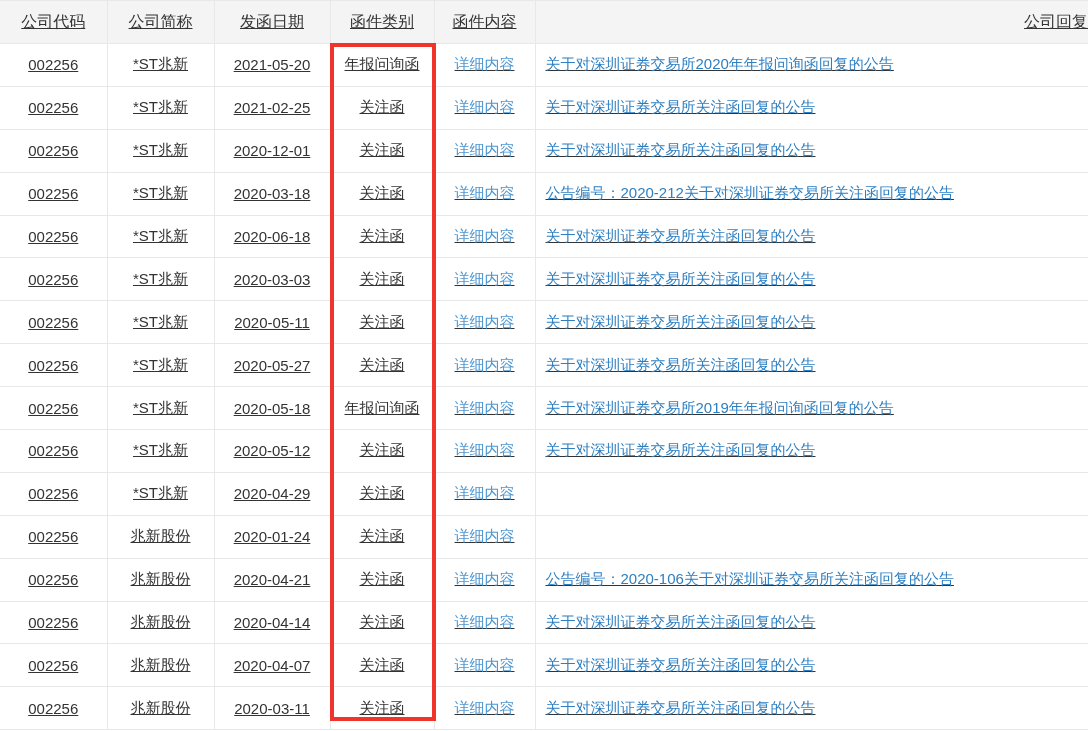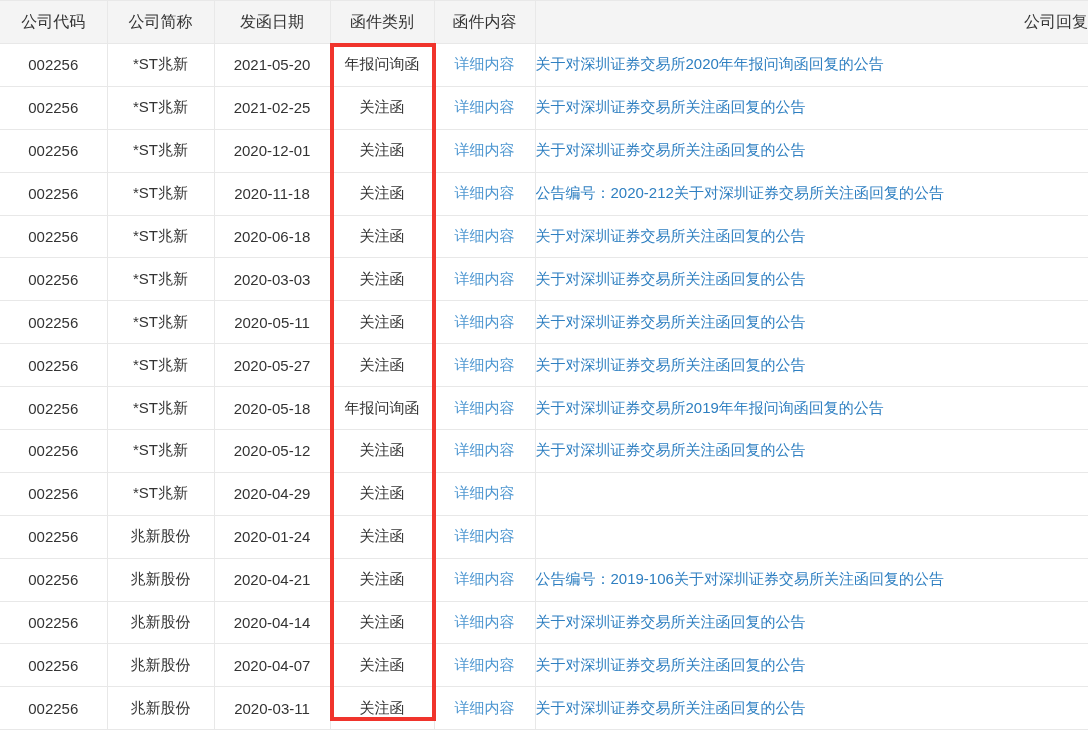--- a/index.html
+++ b/index.html
@@ -15,20 +15,21 @@
     width: 1088px;
     background: #ffffff;
     font-family: "Liberation Sans", "DejaVu Sans", sans-serif;
     color: var(--text);
   }
   .table-wrap {
     position: relative;
     width: 1088px;
     height: 731px;
     overflow: hidden;
+    text-decoration: underline;
   }
   table {
     width: 1088px;
     border-collapse: collapse;
     table-layout: fixed;
   }
   col.c-code    { width: 107px; }
   col.c-name    { width: 107px; }
   col.c-date    { width: 116px; }
   col.c-cat     { width: 104px; }
@@ -54,20 +55,21 @@
     vertical-align: middle;
     border-bottom: 1px solid var(--border);
     border-right: 1px solid var(--border);
     background: #ffffff;
     white-space: nowrap;
     overflow: hidden;
   }
   tbody td:last-child {
     border-right: none;
     text-align: left;
+    padding-left: 10px;
   }
   a.detail-link {
     color: var(--detail-link);
     text-decoration: none;
     cursor: pointer;
     font-size: 15px;
     margin-top: 20px;
   }
   a.reply-link {
     color: var(--reply-link);
@@ -141,21 +143,21 @@
     <td>
       <a class="detail-link">详细内容</a>
     </td>
     <td>
       <a class="reply-link">关于对深圳证券交易所关注函回复的公告</a>
     </td>
   </tr>
         <tr>
     <td>002256</td>
     <td>*ST兆新</td>
-    <td>2020-11-18</td>
+    <td>2020-03-18</td>
     <td>关注函</td>
     <td>
       <a class="detail-link">详细内容</a>
     </td>
     <td>
       <a class="reply-link">公告编号：2020-212关于对深圳证券交易所关注函回复的公告</a>
     </td>
   </tr>
         <tr>
     <td>002256</td>
@@ -255,21 +257,21 @@
   </tr>
         <tr>
     <td>002256</td>
     <td>兆新股份</td>
     <td>2020-04-21</td>
     <td>关注函</td>
     <td>
       <a class="detail-link">详细内容</a>
     </td>
     <td>
-      <a class="reply-link">公告编号：2019-106关于对深圳证券交易所关注函回复的公告</a>
+      <a class="reply-link">公告编号：2020-106关于对深圳证券交易所关注函回复的公告</a>
     </td>
   </tr>
         <tr>
     <td>002256</td>
     <td>兆新股份</td>
     <td>2020-04-14</td>
     <td>关注函</td>
     <td>
       <a class="detail-link">详细内容</a>
     </td>

